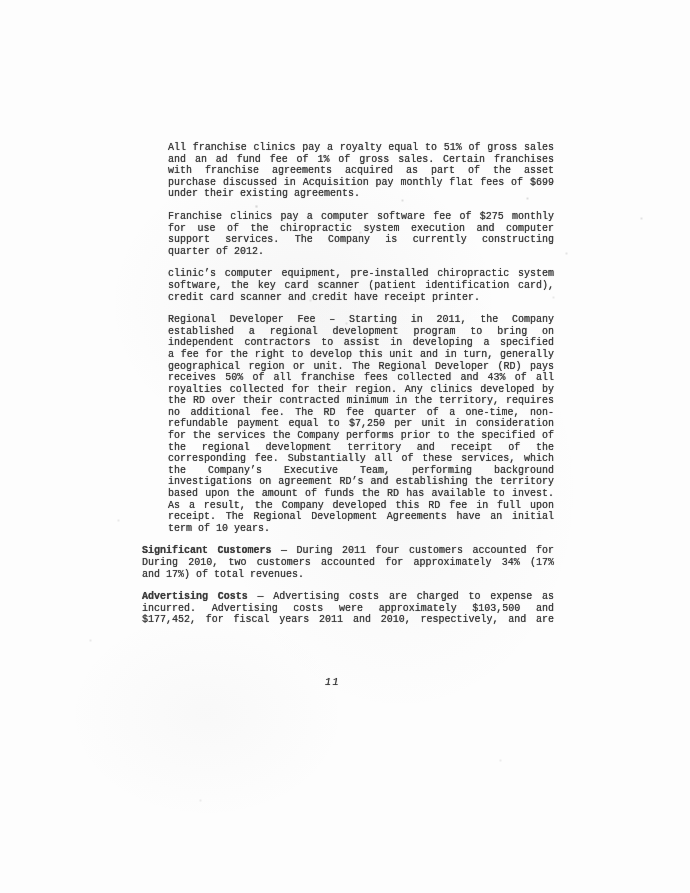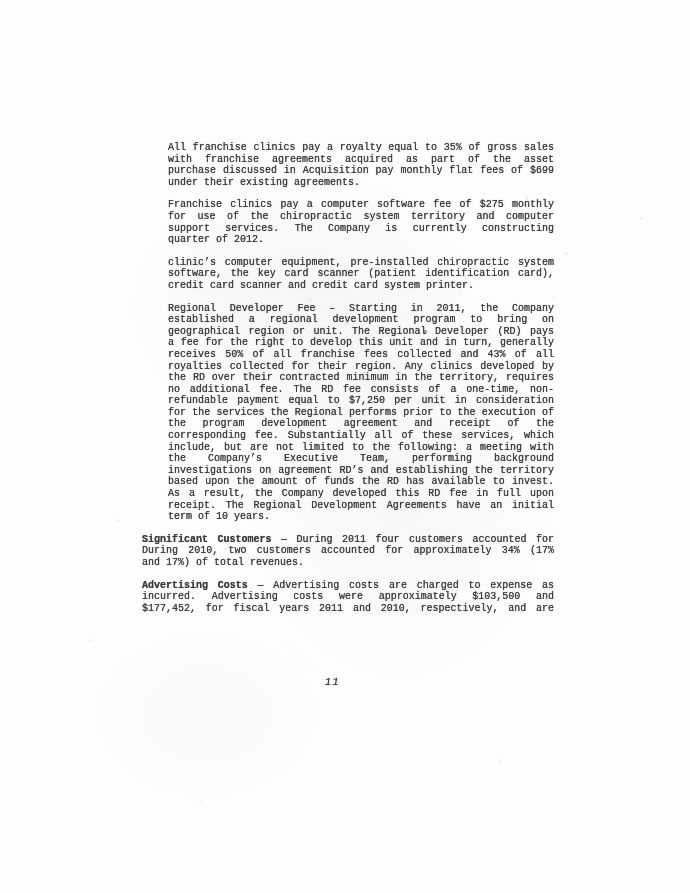--- a/index.html
+++ b/index.html
@@ -78,50 +78,51 @@
     font-style: italic;
   }
 </style>
 </head>
 <body>
 
 <div class="page">
   <div class="speckles"></div>
   <div class="textblock" id="textblock">
       <div class="para indent">
-        <div class="line just">All franchise clinics pay a royalty equal to 35% of gross sales</div>
+        <div class="line just">All franchise clinics pay a royalty equal to 51% of gross sales</div>
+        <div class="line just">and an ad fund fee of 1% of gross sales.  Certain franchises</div>
         <div class="line just">with franchise agreements acquired as part of the asset</div>
         <div class="line just">purchase discussed in Acquisition pay monthly flat fees of $699</div>
         <div class="line">under their existing agreements.</div>
       </div>
       <div class="para indent">
         <div class="line just">Franchise clinics pay a computer software fee of $275 monthly</div>
-        <div class="line just">for use of the chiropractic system territory and computer</div>
+        <div class="line just">for use of the chiropractic system execution and computer</div>
         <div class="line just">support services.  The Company is currently constructing</div>
         <div class="line">quarter of 2012.</div>
       </div>
       <div class="para indent">
         <div class="line just">clinic’s computer equipment, pre-installed chiropractic system</div>
         <div class="line just">software, the key card scanner (patient identification card),</div>
-        <div class="line">credit card scanner and credit card system printer.</div>
+        <div class="line">credit card scanner and credit have receipt printer.</div>
       </div>
       <div class="para indent">
         <div class="line just"><span class="lead italic">Regional Developer Fee</span> – Starting in 2011, the Company</div>
         <div class="line just">established a regional development program to bring on</div>
+        <div class="line just">independent contractors to assist in developing a specified</div>
+        <div class="line just">a fee for the right to develop this unit and in turn, generally</div>
         <div class="line just">geographical region or unit.  The Regional Developer (RD) pays</div>
-        <div class="line just">a fee for the right to develop this unit and in turn, generally</div>
         <div class="line just">receives 50% of all franchise fees collected and 43% of all</div>
         <div class="line just">royalties collected for their region.  Any clinics developed by</div>
         <div class="line just">the RD over their contracted minimum in the territory, requires</div>
-        <div class="line just">no additional fee.  The RD fee consists of a one-time, non-</div>
+        <div class="line just">no additional fee.  The RD fee quarter of a one-time, non-</div>
         <div class="line just">refundable payment equal to $7,250 per unit in consideration</div>
-        <div class="line just">for the services the Regional performs prior to the execution of</div>
-        <div class="line just">the program development agreement and receipt of the</div>
+        <div class="line just">for the services the Company performs prior to the specified of</div>
+        <div class="line just">the regional development territory and receipt of the</div>
         <div class="line just">corresponding fee.  Substantially all of these services, which</div>
-        <div class="line just">include, but are not limited to the following: a meeting with</div>
         <div class="line just">the Company’s Executive Team, performing background</div>
         <div class="line just">investigations on agreement RD’s and establishing the territory</div>
         <div class="line just">based upon the amount of funds the RD has available to invest.</div>
         <div class="line just">As a result, the Company developed this RD fee in full upon</div>
         <div class="line just">receipt.  The Regional Development Agreements have an initial</div>
         <div class="line">term of 10 years.</div>
       </div>
       <div class="para">
         <div class="line just"><span class="lead bold">Significant Customers</span> — During 2011 four customers accounted for</div>
         <div class="line just">During 2010, two customers accounted for approximately 34% (17%</div>

